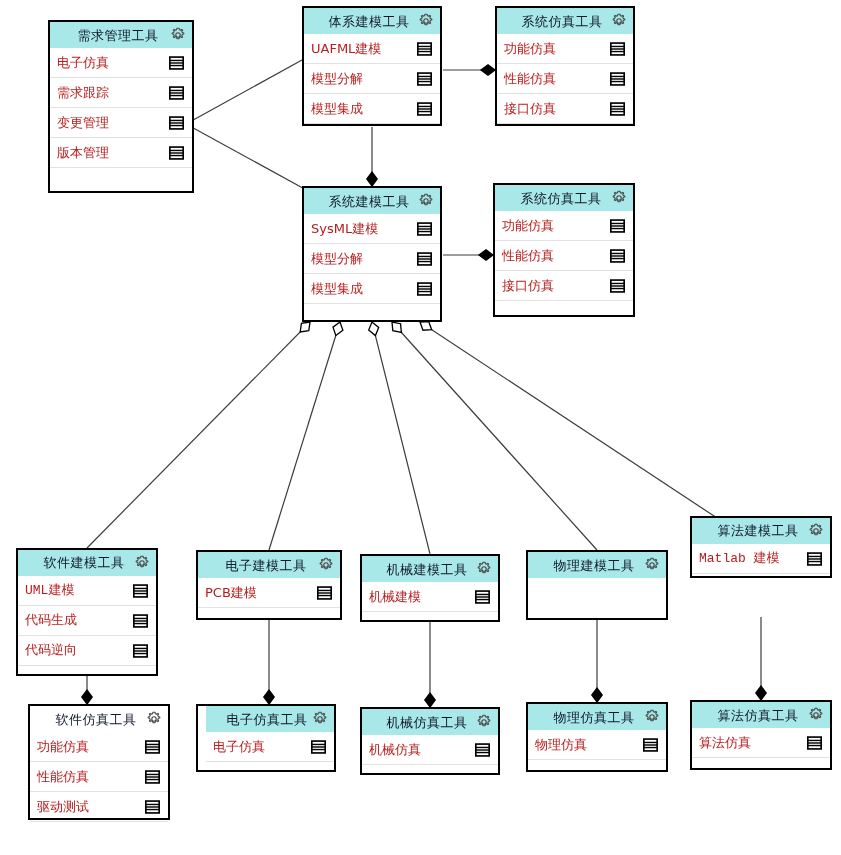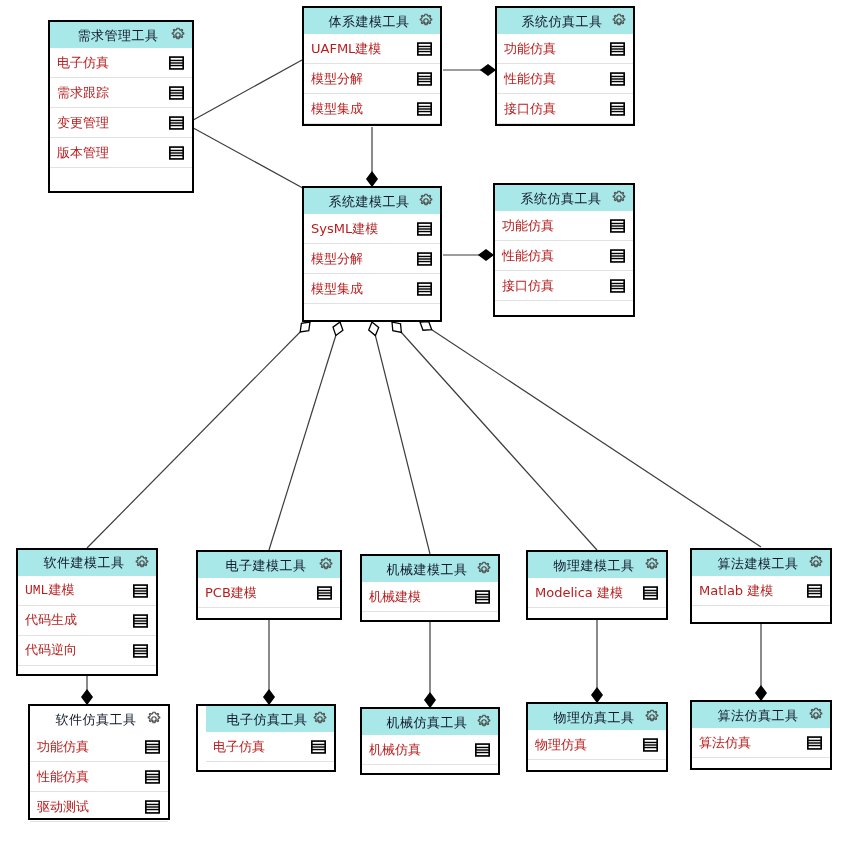--- a/index.html
+++ b/index.html
@@ -530,32 +530,20 @@
       </div>
     </div>
     <div class="node" style="left: 526px; top: 550px; width: 142px; height: 70px;">
       <div class="node-header">
         <span class="node-title">物理建模工具</span>
         <svg viewBox="0 0 24 24" class="gear-icon">
           <path d="M12 1.8 l1.6 0 0.45 2.2 a8.3 8.3 0 0 1 1.9 0.8 l1.85 -1.25 1.15 1.15 -1.25 1.85 a8.3 8.3 0 0 1 0.8 1.9 l2.2 0.45 0 1.6 -2.2 0.45 a8.3 8.3 0 0 1 -0.8 1.9 l1.25 1.85 -1.15 1.15 -1.85 -1.25 a8.3 8.3 0 0 1 -1.9 0.8 l-0.45 2.2 -1.6 0 l-1.6 0 -0.45 -2.2 a8.3 8.3 0 0 1 -1.9 -0.8 l-1.85 1.25 -1.15 -1.15 1.25 -1.85 a8.3 8.3 0 0 1 -0.8 -1.9 l-2.2 -0.45 0 -1.6 2.2 -0.45 a8.3 8.3 0 0 1 0.8 -1.9 l-1.25 -1.85 1.15 -1.15 1.85 1.25 a8.3 8.3 0 0 1 1.9 -0.8 l0.45 -2.2 z" fill="none" stroke="#4a4a4a" stroke-width="1.7" stroke-linejoin="round"></path>
           <circle cx="12" cy="12" r="3.3" fill="none" stroke="#4a4a4a" stroke-width="1.7"></circle>
         </svg>
       </div>
-      <div class="node-body">
-        <div class="row">
-          <span class="row-label">Modelica 建模</span>
-          <svg viewBox="0 0 20 18" class="list-icon">
-            <rect x="1.1" y="1.1" width="17.8" height="15.8" fill="#ffffff" stroke="#000000" stroke-width="2.2"></rect>
-            <line x1="1.1" x2="18.9" y1="5.6" y2="5.6" stroke="#000000" stroke-width="1.9"></line>
-            <line x1="1.1" x2="18.9" y1="9" y2="9" stroke="#000000" stroke-width="1.9"></line>
-            <line x1="1.1" x2="18.9" y1="12.4" y2="12.4" stroke="#000000" stroke-width="1.9"></line>
-          </svg>
-        </div>
-        <div class="row spacer-row"></div>
-      </div>
     </div>
     <div class="node" style="left: 526px; top: 702px; width: 142px; height: 70px;">
       <div class="node-header">
         <span class="node-title">物理仿真工具</span>
         <svg viewBox="0 0 24 24" class="gear-icon">
           <path d="M12 1.8 l1.6 0 0.45 2.2 a8.3 8.3 0 0 1 1.9 0.8 l1.85 -1.25 1.15 1.15 -1.25 1.85 a8.3 8.3 0 0 1 0.8 1.9 l2.2 0.45 0 1.6 -2.2 0.45 a8.3 8.3 0 0 1 -0.8 1.9 l1.25 1.85 -1.15 1.15 -1.85 -1.25 a8.3 8.3 0 0 1 -1.9 0.8 l-0.45 2.2 -1.6 0 l-1.6 0 -0.45 -2.2 a8.3 8.3 0 0 1 -1.9 -0.8 l-1.85 1.25 -1.15 -1.15 1.25 -1.85 a8.3 8.3 0 0 1 -0.8 -1.9 l-2.2 -0.45 0 -1.6 2.2 -0.45 a8.3 8.3 0 0 1 0.8 -1.9 l-1.25 -1.85 1.15 -1.15 1.85 1.25 a8.3 8.3 0 0 1 1.9 -0.8 l0.45 -2.2 z" fill="none" stroke="#4a4a4a" stroke-width="1.7" stroke-linejoin="round"></path>
           <circle cx="12" cy="12" r="3.3" fill="none" stroke="#4a4a4a" stroke-width="1.7"></circle>
         </svg>
       </div>
       <div class="node-body">
@@ -564,21 +552,21 @@
           <svg viewBox="0 0 20 18" class="list-icon">
             <rect x="1.1" y="1.1" width="17.8" height="15.8" fill="#ffffff" stroke="#000000" stroke-width="2.2"></rect>
             <line x1="1.1" x2="18.9" y1="5.6" y2="5.6" stroke="#000000" stroke-width="1.9"></line>
             <line x1="1.1" x2="18.9" y1="9" y2="9" stroke="#000000" stroke-width="1.9"></line>
             <line x1="1.1" x2="18.9" y1="12.4" y2="12.4" stroke="#000000" stroke-width="1.9"></line>
           </svg>
         </div>
         <div class="row spacer-row"></div>
       </div>
     </div>
-    <div class="node" style="left: 690px; top: 548px; width: 142px; height: 76px;">
+    <div class="node" style="left: 690px; top: 516px; width: 142px; height: 62px; font-family: Liberation Mono, monospace;">
       <div class="node-header">
         <span class="node-title">算法建模工具</span>
         <svg viewBox="0 0 24 24" class="gear-icon">
           <path d="M12 1.8 l1.6 0 0.45 2.2 a8.3 8.3 0 0 1 1.9 0.8 l1.85 -1.25 1.15 1.15 -1.25 1.85 a8.3 8.3 0 0 1 0.8 1.9 l2.2 0.45 0 1.6 -2.2 0.45 a8.3 8.3 0 0 1 -0.8 1.9 l1.25 1.85 -1.15 1.15 -1.85 -1.25 a8.3 8.3 0 0 1 -1.9 0.8 l-0.45 2.2 -1.6 0 l-1.6 0 -0.45 -2.2 a8.3 8.3 0 0 1 -1.9 -0.8 l-1.85 1.25 -1.15 -1.15 1.25 -1.85 a8.3 8.3 0 0 1 -0.8 -1.9 l-2.2 -0.45 0 -1.6 2.2 -0.45 a8.3 8.3 0 0 1 0.8 -1.9 l-1.25 -1.85 1.15 -1.15 1.85 1.25 a8.3 8.3 0 0 1 1.9 -0.8 l0.45 -2.2 z" fill="none" stroke="#4a4a4a" stroke-width="1.7" stroke-linejoin="round"></path>
           <circle cx="12" cy="12" r="3.3" fill="none" stroke="#4a4a4a" stroke-width="1.7"></circle>
         </svg>
       </div>
       <div class="node-body">
         <div class="row">
           <span class="row-label">Matlab 建模</span>

